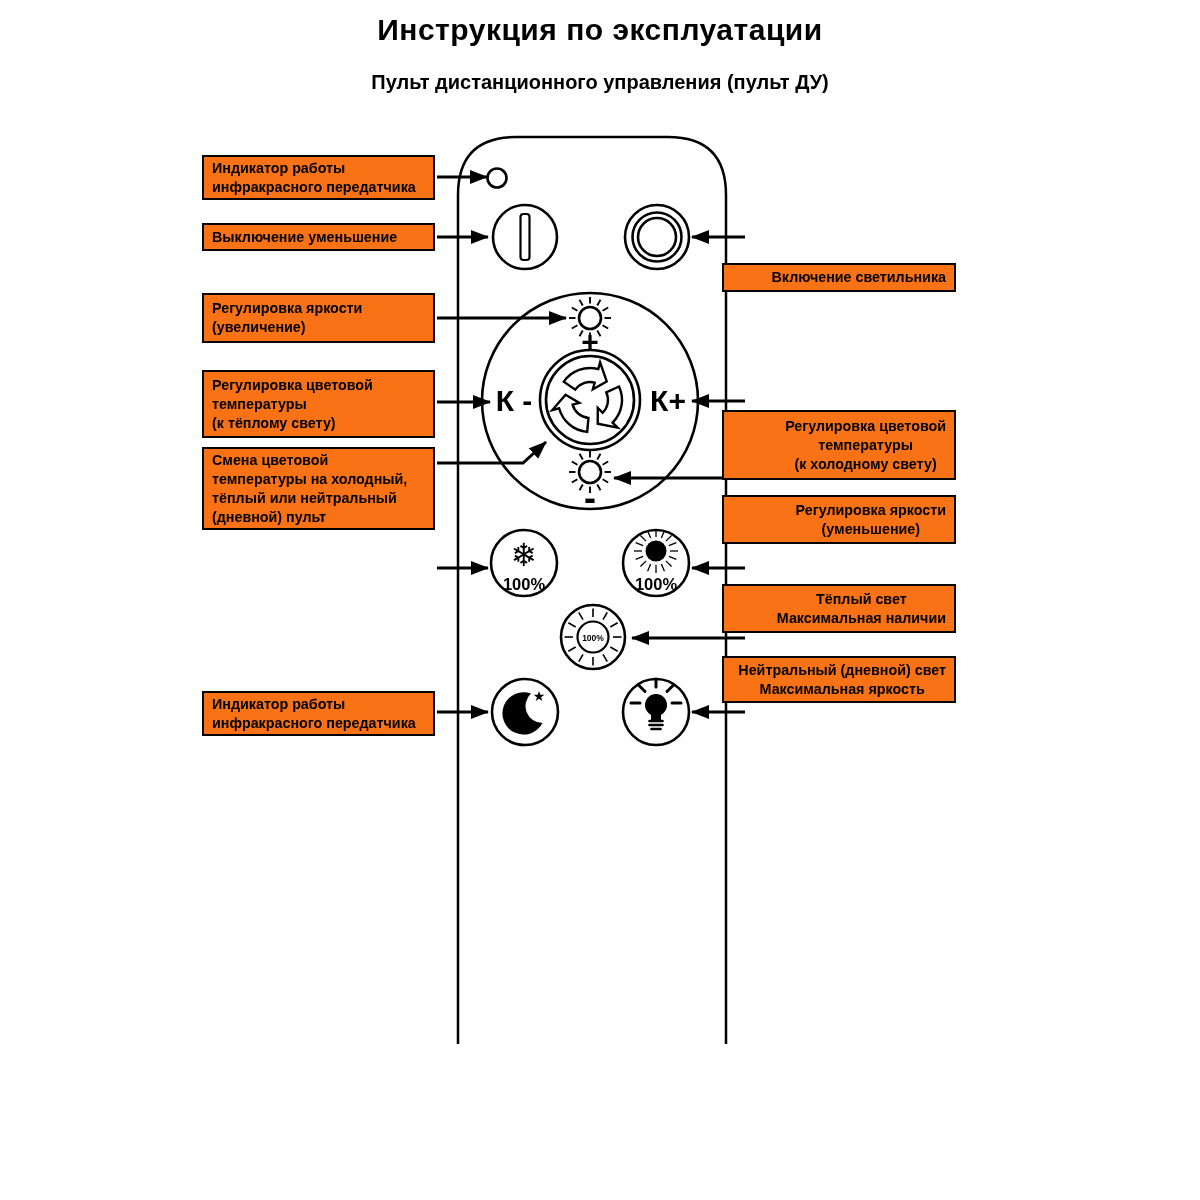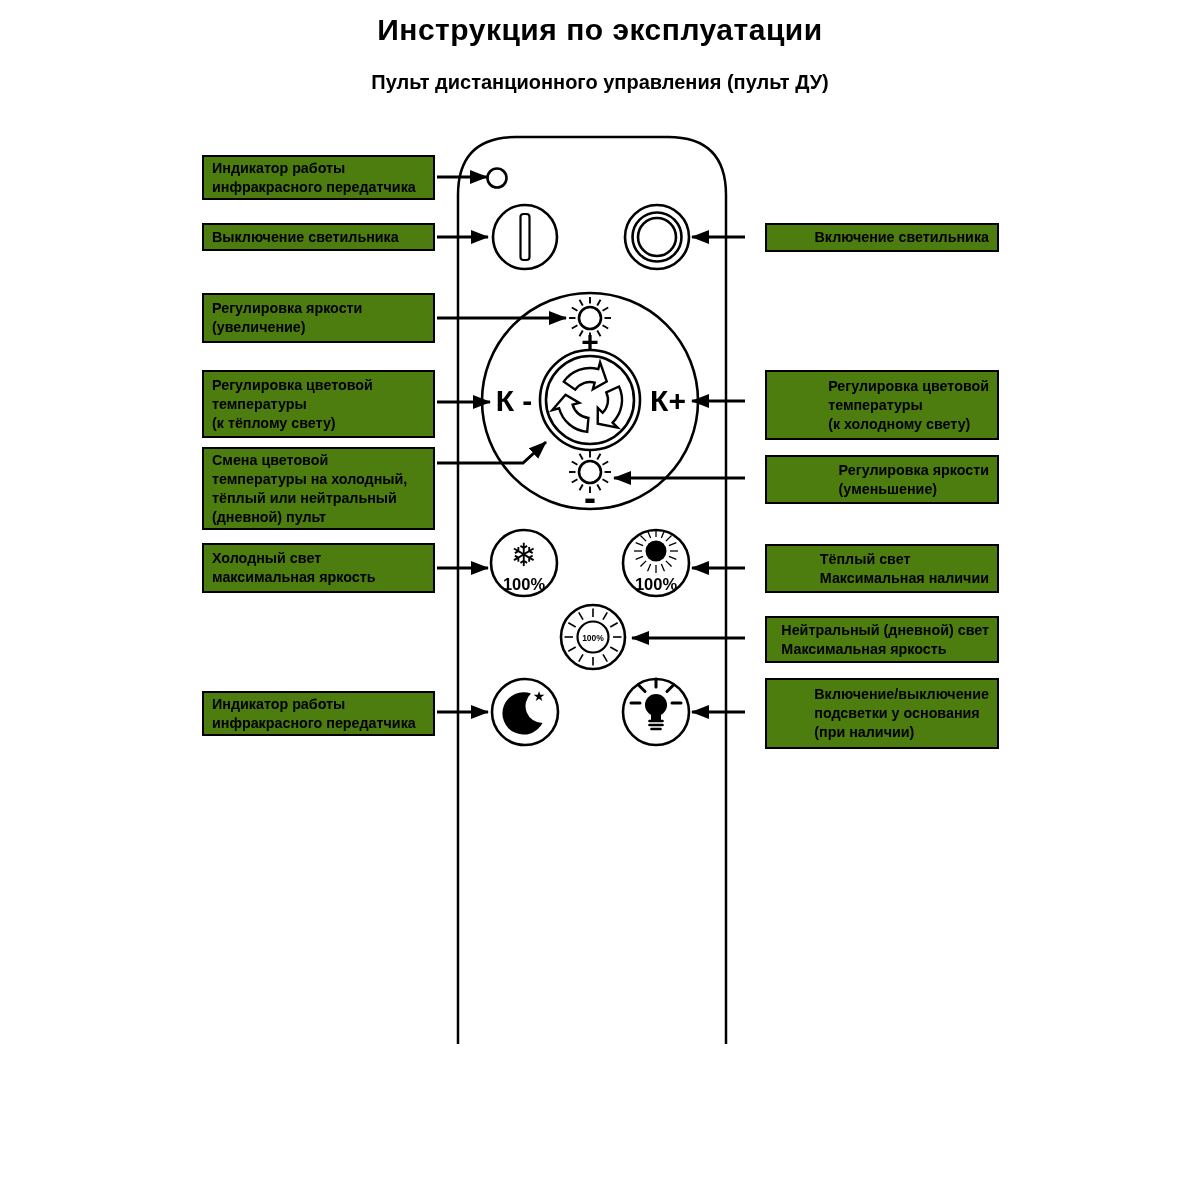--- a/index.html
+++ b/index.html
@@ -11,27 +11,27 @@
     position:absolute; top:13px; left:0; width:100%;
     text-align:center; font-size:30px; font-weight:bold; letter-spacing:0.5px;
   }
   .subtitle {
     position:absolute; top:71px; left:0; width:100%;
     text-align:center; font-size:20px; font-weight:bold;
   }
   .diagram { position:absolute; left:0; top:0; width:1200px; height:1200px; }
   .callout {
     position:absolute; left:202px; width:233px; box-sizing:border-box;
-    border:2px solid #000; background:#4d7c0f;
+    border:2px solid #000; background:#f97316;
     display:flex; align-items:center; justify-content:flex-start;
     padding:0 8px; white-space:pre-line;
     font-size:14.3px; font-weight:bold; line-height:1.33; text-align:left;
   }
   .callout.right {
-    left:765px; width:234px; text-align:left; justify-content:flex-end;
+    left:722px; width:234px; text-align:center; justify-content:flex-end;margin-top:40px;
   }
   svg text { fill:#000; font-family:"Liberation Sans", sans-serif; font-weight:bold; }
   svg .glyph { font-family:"DejaVu Sans", sans-serif; }
 </style>
 </head>
 <body>
 
 <div class="stage">
 
   <div class="title">Инструкция по эксплуатации</div>
@@ -191,42 +191,37 @@
       <line x1="745" y1="401" x2="692" y2="401" marker-end="url(#ah)"></line>
       <line x1="745" y1="478" x2="614" y2="478" marker-end="url(#ah)"></line>
       <line x1="745" y1="568" x2="692" y2="568" marker-end="url(#ah)"></line>
       <line x1="745" y1="638" x2="632" y2="638" marker-end="url(#ah)"></line>
       <line x1="745" y1="712" x2="692" y2="712" marker-end="url(#ah)"></line>
     </g>
   </svg>
 
   <div class="callout" style="top:155px;height:45px">Индикатор работы
 инфракрасного передатчика</div>
-  <div class="callout" style="top:223px;height:28px">Выключение светильника</div>
+  <div class="callout" style="top:223px;height:28px">Выключение уменьшение</div>
   <div class="callout" style="top:293px;height:50px">Регулировка яркости
 (увеличение)</div>
   <div class="callout" style="top:370px;height:68px">Регулировка цветовой
 температуры
 (к тёплому свету)</div>
   <div class="callout" style="top:447px;height:83px">Смена цветовой
 температуры на холодный,
 тёплый или нейтральный
 (дневной) пульт</div>
-  <div class="callout" style="top:543px;height:50px">Холодный свет
-максимальная яркость</div>
   <div class="callout" style="top:691px;height:45px">Индикатор работы
 инфракрасного передатчика</div>
 
   <div class="callout right" style="top:223px;height:29px">Включение светильника</div>
   <div class="callout right" style="top:370px;height:70px">Регулировка цветовой
 температуры
 (к холодному свету)</div>
   <div class="callout right" style="top:455px;height:49px">Регулировка яркости
 (уменьшение)</div>
   <div class="callout right" style="top:544px;height:49px">Тёплый свет
 Максимальная наличии</div>
   <div class="callout right" style="top:616px;height:47px">Нейтральный (дневной) свет
 Максимальная яркость</div>
-  <div class="callout right" style="top:678px;height:71px">Включение/выключение
-подсветки у основания
-(при наличии)</div>
 
 </div>
 
 </body></html>

